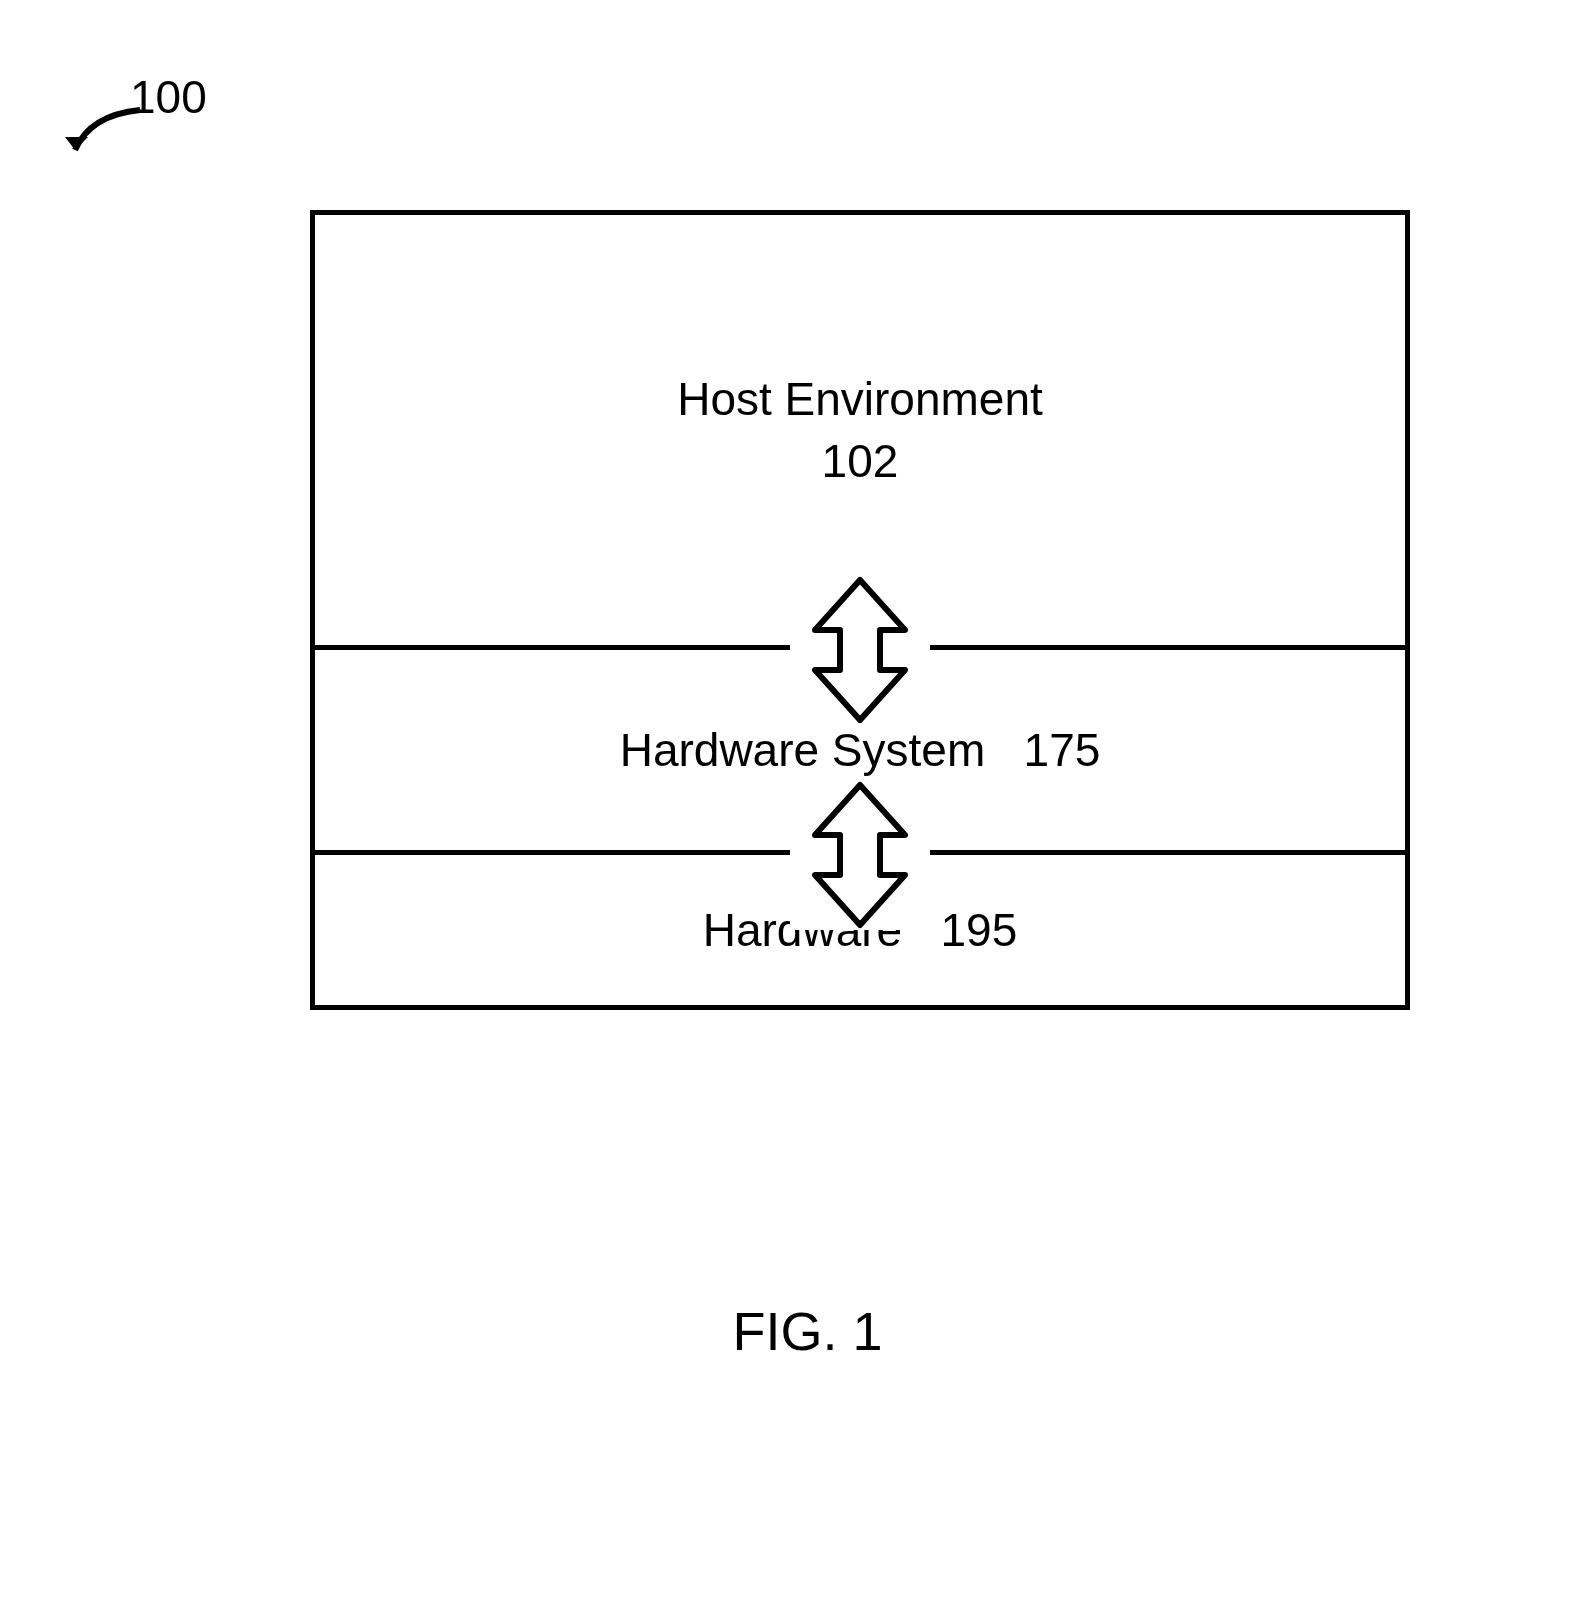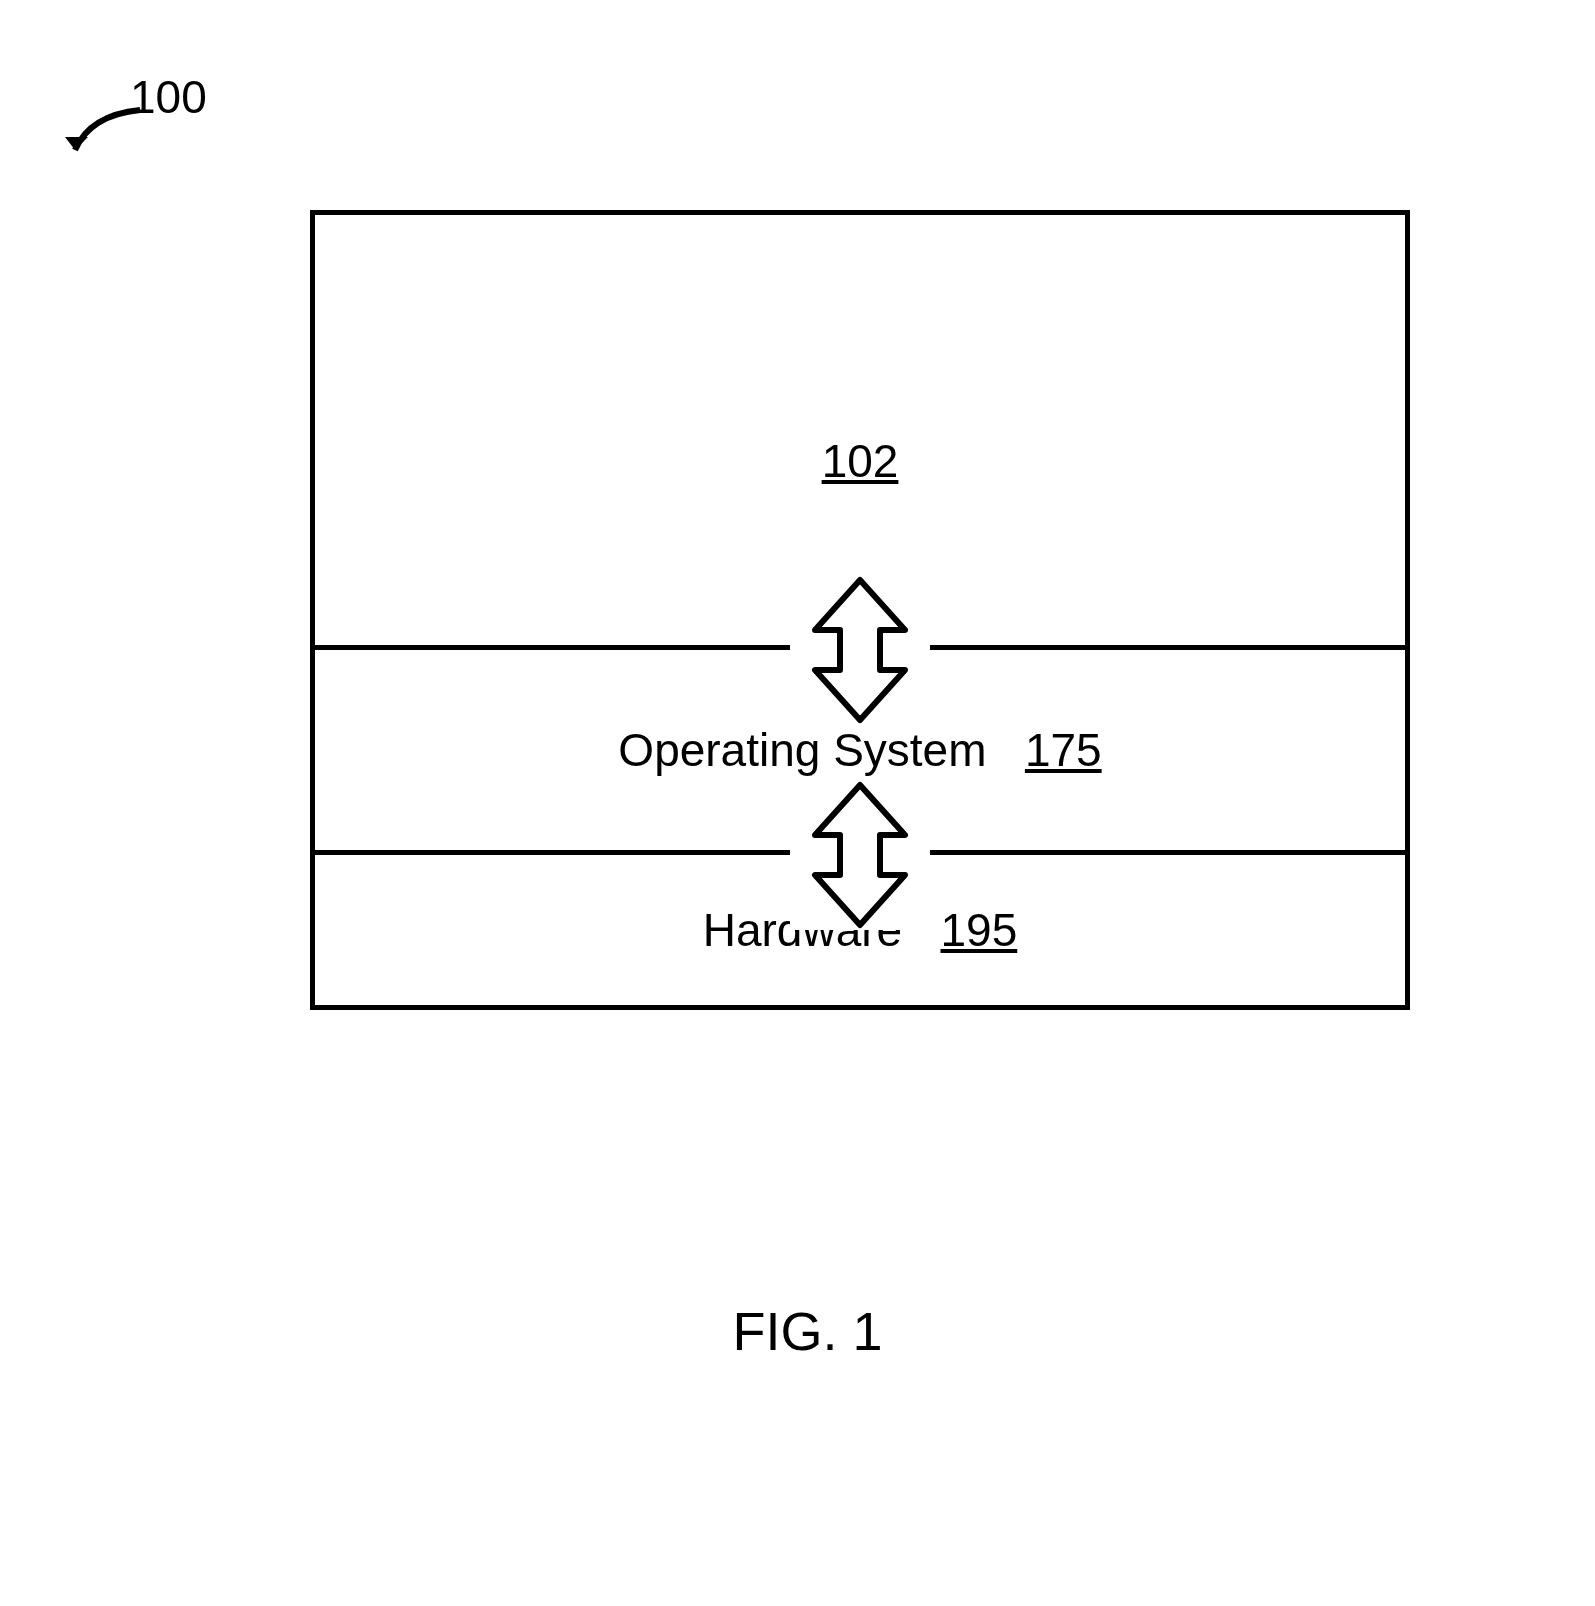--- a/index.html
+++ b/index.html
@@ -52,21 +52,20 @@
   .layer.host {
     height: 430px;
   }
   .layer.os {
     height: 200px;
   }
   .layer.hw {
     height: 150px;
   }
   .uline {
-    text-decoration: underline;
   }
   .connector-wrap {
     position: relative;
     height: 0;
   }
   .connector {
     position: absolute;
     left: 50%;
     transform: translate(-50%, -50%);
     width: 140px;
@@ -101,37 +100,37 @@
   <div class="ref-label">100</div>
   <svg class="ref-arrow" viewBox="0 0 90 60">
     <path d="M80 5 Q30 10 15 45" fill="none" stroke="#000" stroke-width="6"></path>
     <polygon points="15,45 28,32 5,32" fill="#000"></polygon>
   </svg>
 
   <div class="diagram">
 
     <div class="layer host">
       <div>
-        <br>
+        <span>Host Environment</span><br>
         <span class="uline">102</span>
       </div>
     </div>
 
     <div class="divider"></div>
     <div class="connector-wrap">
       <div class="connector">
         <svg viewBox="0 0 140 150">
           <polygon points="70,5 115,55 90,55 90,95 115,95 70,145 25,95 50,95 50,55 25,55" fill="#ffffff" stroke="#000" stroke-width="6" stroke-linejoin="round"></polygon>
         </svg>
       </div>
     </div>
 
     <div class="layer os">
       <div>
-        <span>Operating System</span>
+        <span>Hardware System</span>
         <span>&nbsp;</span>
         <span class="uline">175</span>
       </div>
     </div>
 
     <div class="divider"></div>
     <div class="connector-wrap">
       <div class="connector">
         <svg viewBox="0 0 140 150">
           <polygon points="70,5 115,55 90,55 90,95 115,95 70,145 25,95 50,95 50,55 25,55" fill="#ffffff" stroke="#000" stroke-width="6" stroke-linejoin="round"></polygon>

